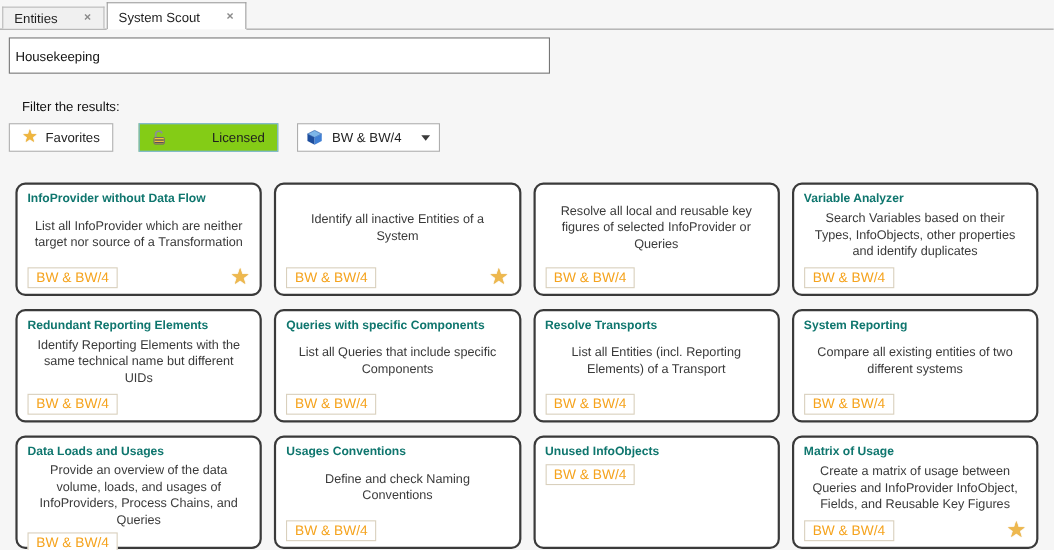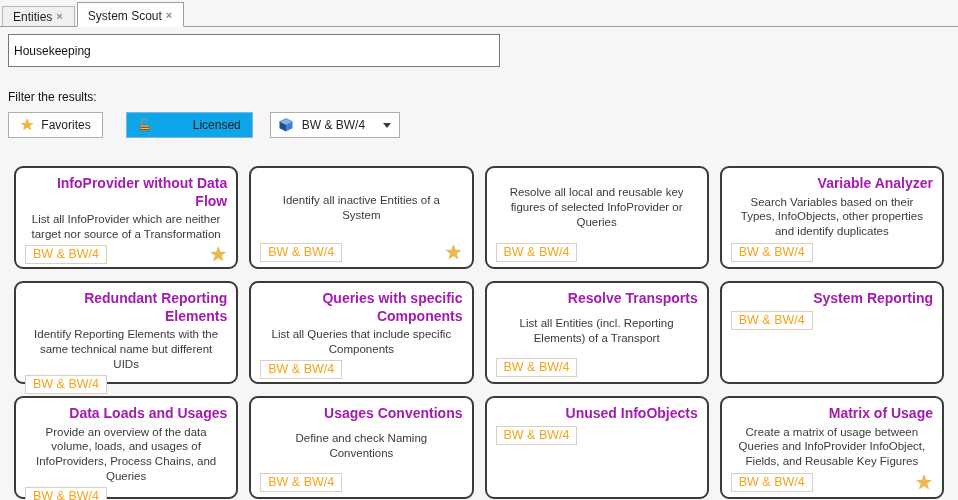--- a/index.html
+++ b/index.html
@@ -9,21 +9,21 @@
     font-family:"Liberation Sans",sans-serif;
     color:#2d2d2d;
     position:relative;
   }
   
   .tabbar{
     height:26px;display:flex;align-items:flex-end;
     border-bottom:1px solid #9d9d9d;background:#f6f6f6;
   }
   .tab{
-    display:flex;align-items:center;gap:2px;
+    display:flex;align-items:center;gap:22px;
     padding:3px 9px 3px 10px;font-size:12px;
     background:#f0f0f0;border:1px solid #b9b9b9;border-bottom:none;
     height:20px;box-sizing:border-box;margin-left:2px;
     position:relative;cursor:default;color:#1e1e1e;
   }
   .tab.active{
     background:#ffffff;border-color:#9d9d9d;
     height:25px;z-index:2;bottom:-1px;border-bottom:1px solid #fff;
     padding-top:5px;
     text-align:right;
@@ -35,31 +35,31 @@
   
   .search-row{padding:7px 0 0 8px;}
   .search-input{
     width:492px;height:33px;box-sizing:border-box;
     border:1px solid #767676;background:#fff;
     font-family:"Liberation Sans",sans-serif;font-size:12px;
     padding:0 5px;color:#111;outline:none;
   }
   
   .filter-label{
-    margin:23px 0 8px 8px;font-size:12px;color:#111;
+    margin:23px 0 8px 20px;font-size:12px;color:#111;
   }
   .filter-row{display:flex;align-items:center;margin-left:8px;}
   .filter-btn{
     display:flex;align-items:center;gap:7px;
     height:26px;box-sizing:border-box;padding:0 11px;
     background:#ffffff;border:1px solid #aeaeae;
     font-size:12px;color:#1e1e1e;cursor:pointer;
   }
   .filter-btn.selected{
-    background:#0ea5e9;border-color:#7eb4ea;gap:40px;
+    background:#84cc16;border-color:#7eb4ea;gap:40px;
   }
   .star-glyph{
     color:#f0b63e;font-size:16px;line-height:1;
     text-shadow:0 0 1px #d49a2a;
   }
   .gap-a{width:23px;}
   .gap-b{width:17px;}
   .dropdown{
     display:flex;align-items:center;gap:9px;
     width:130px;height:26px;box-sizing:border-box;padding:0 8px;
@@ -75,22 +75,22 @@
     display:grid;grid-template-columns:repeat(4,1fr);
     gap:12px 11px;padding:0 14px;margin-top:28px;
     grid-auto-rows:103px;
   }
   .card{
     background:#fff;border:2px solid #3a3a3a;border-radius:9px;
     box-sizing:border-box;display:flex;flex-direction:column;
     padding:7px 9px 5px 9px;cursor:pointer;
   }
   .card-title{
-    font-size:14px;font-weight:bold;text-align:right;
-    color:#a21caf;line-height:1.25;
+    font-size:11px;font-weight:bold;text-align:left;
+    color:#0f766e;line-height:1.25;
   }
   .card-desc{
     font-size:11.5px;text-align:center;color:#3a3a3a;line-height:1.3;
     flex:1;display:flex;align-items:center;justify-content:center;
     padding:2px 2px;
   }
   .card-footer{
     display:flex;justify-content:space-between;align-items:flex-end;height:22px;
   }
   .card-badge{
@@ -212,20 +212,21 @@
     <div class="card-title">Resolve Transports</div>
     <div class="card-desc">List all Entities (incl. Reporting Elements) of a Transport</div>
     <div class="card-footer">
       <span class="card-badge">BW &amp; BW/4</span>
       <span class="card-star" style="visibility: hidden;">★</span>
     </div>
   </div>
 
   <div class="card">
     <div class="card-title">System Reporting</div>
+    <div class="card-desc">Compare all existing entities of two different systems</div>
     <div class="card-footer">
       <span class="card-badge">BW &amp; BW/4</span>
       <span class="card-star" style="visibility: hidden;">★</span>
     </div>
   </div>
 
   <div class="card">
     <div class="card-title">Data Loads and Usages</div>
     <div class="card-desc">Provide an overview of the data volume, loads, and usages of InfoProviders, Process Chains, and Queries</div>
     <div class="card-footer">

